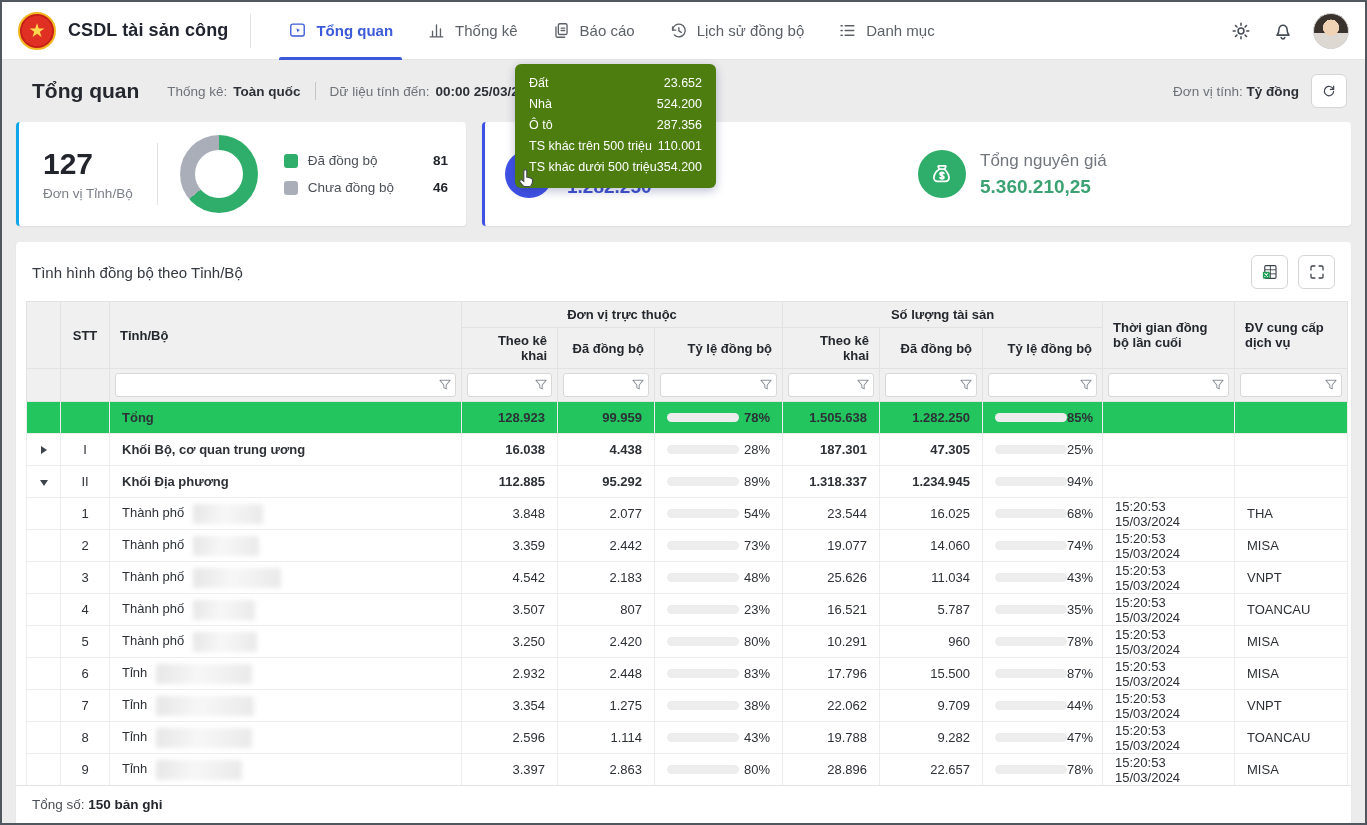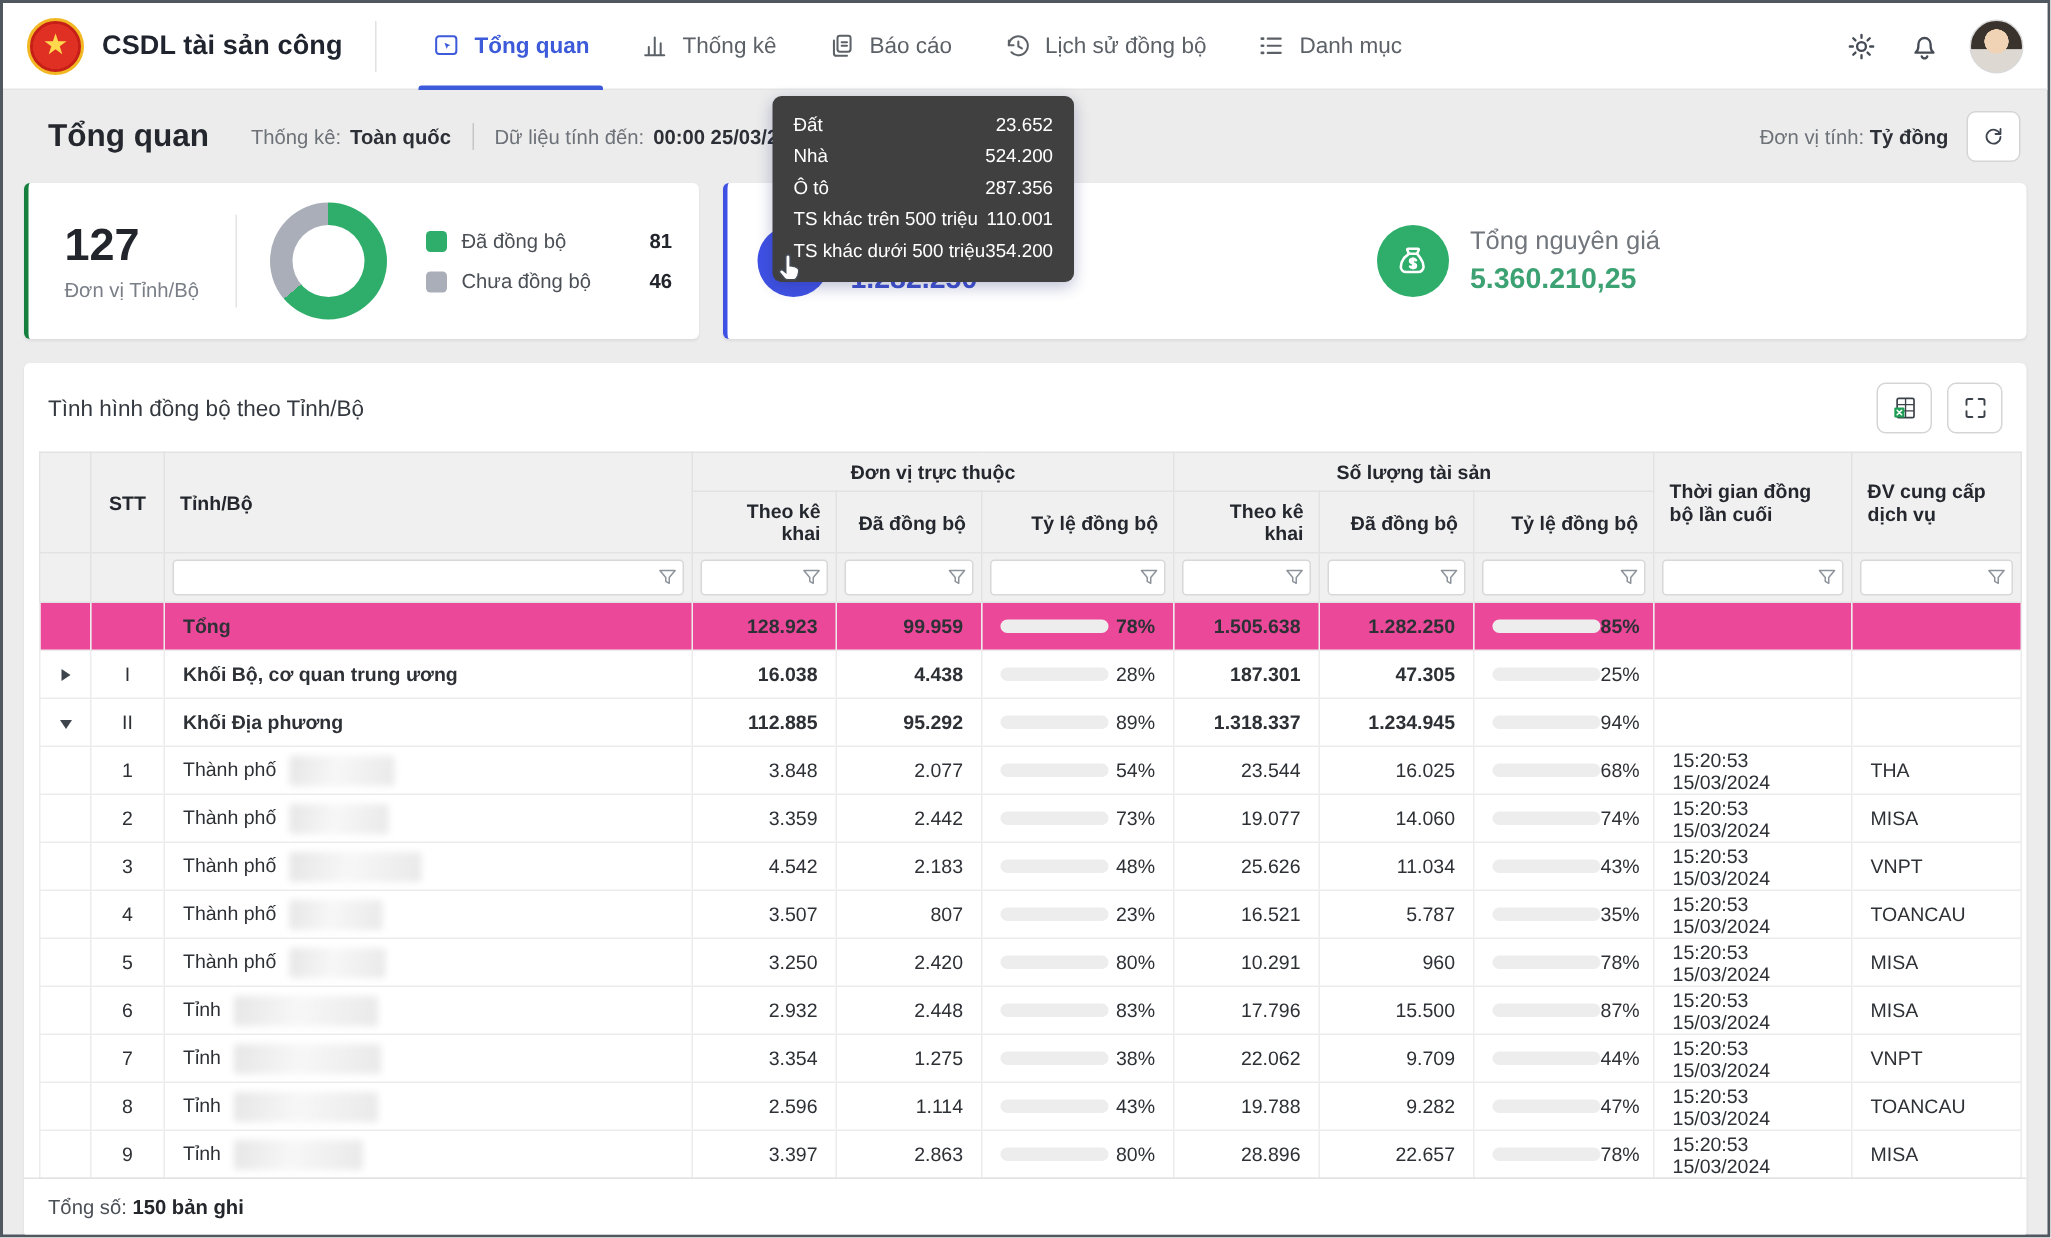--- a/index.html
+++ b/index.html
@@ -33,39 +33,39 @@
   .meta b { color:#2c3036; font-weight:700; }
   .sub-div { width:1px; height:18px; background:#c6c6c6; margin:0 14px; align-self:center; }
   .sub-right { margin-left:auto; display:flex; align-items:center; gap:12px; font-size:13.5px; color:#6d7278; }
   .sub-right b { color:#2c3036; font-weight:700; }
   .refresh-btn { width:36px; height:34px; background:#fff; border:1px solid #d5d5d5; border-radius:6px; display:flex; align-items:center; justify-content:center; cursor:pointer; color:#3e4450; }
   .refresh-btn svg { width:16px; height:16px; stroke:currentColor; fill:none; stroke-width:1.8; stroke-linecap:round; stroke-linejoin:round; }
 
   
   .stats-row { display:flex; gap:16px; padding:0 14px; height:104px; }
   .card { background:#fff; border-radius:4px; box-shadow:0 1px 2px rgba(0,0,0,.07); display:flex; align-items:center; }
-  .card-units { width:450px; border-left:3px solid #15803d; padding:0 18px 0 24px;justify-content:space-between; }
+  .card-units { width:450px; border-left:3px solid #0ea5e9; padding:0 18px 0 24px;justify-content:space-between; }
   .units-num { font-size:30px; font-weight:700; color:#22262c; line-height:1.15; }
   .units-label { font-size:13.5px; color:#7a7f87; margin-top:4px; white-space:nowrap; }
   .vdiv { width:1px; height:62px; background:#e3e3e3; margin:0 22px 0 24px; }
   .donut { width:78px; height:78px; border-radius:50%; background:conic-gradient(#2fae6b 0 63.8%, #a9aeb9 63.8% 100%); position:relative; flex:0 0 auto; }
   .donut::after { content:""; position:absolute; inset:15px; background:#fff; border-radius:50%; }
   .legend { flex:1; margin-left:26px; display:flex; flex-direction:column; gap:12px; }
   .legend-row { display:flex; align-items:center; font-size:13.5px; color:#4b5056; }
   .legend-swatch { width:14px; height:14px; border-radius:3px; margin-right:10px; flex:0 0 auto; }
   .legend-val { margin-left:auto; font-weight:700; color:#22262c; }
   .card-totals { flex:1; border-left:3px solid #3f51e5; padding:0 20px; }
   .stat-group { flex:1; display:flex; align-items:center; gap:14px; }
   .stat-ico { width:48px; height:48px; border-radius:50%; display:flex; align-items:center; justify-content:center; flex:0 0 auto; color:#fff; }
   .stat-ico svg { width:26px; height:26px; }
   .stat-label { font-size:17px; color:#71767d; margin-bottom:5px; white-space:nowrap; }
   .stat-value { font-size:19px; font-weight:700; white-space:nowrap; }
 
   
-  .tooltip { position:absolute; left:513px; top:62px; width:201px; background:#404040; border-radius:6px; padding:9px 14px 10px; z-index:40; box-shadow:0 3px 10px rgba(40,50,120,.30); }
+  .tooltip { position:absolute; left:513px; top:62px; width:201px; background:#4d7c0f; border-radius:6px; padding:9px 14px 10px; z-index:40; box-shadow:0 3px 10px rgba(40,50,120,.30); }
   .tooltip-row { display:flex; justify-content:space-between; color:#fff; font-size:12.5px; line-height:21px; }
   .cursor-hand { position:absolute; left:514px; top:165px; z-index:50; width:24px; height:24px; }
 
   
   .table-card { margin:16px 14px 0; background:#fff; border-radius:4px; box-shadow:0 1px 2px rgba(0,0,0,.07); }
   .table-title-bar { display:flex; align-items:center; padding:13px 16px 12px; }
   .table-title { font-size:15px; color:#34383f; }
   .tbl-btns { margin-left:auto; display:flex; gap:10px; }
   .icon-btn { width:37px; height:34px; background:#fff; border:1px solid #d5d5d5; border-radius:6px; display:flex; align-items:center; justify-content:center; cursor:pointer; color:#3c424a; }
   .icon-btn svg { width:18px; height:18px; }
@@ -77,21 +77,21 @@
   th.sub-num { text-align:right; }
   th.h-left { text-align:left; vertical-align:middle; }
   th.h-stt { text-align:center; vertical-align:middle; }
   tr.filter-row td { background:#f0f0f0; border:1px solid #e2e2e2; padding:4px 5px; height:30px; }
   .filter-box { position:relative; height:24px; background:#fff; border:1px solid #d8d8d8; border-radius:3px; display:flex; align-items:center; }
   .filter-box input { border:none; outline:none; background:transparent; width:100%; height:100%; padding:0 20px 0 6px; font-size:12px; font-family:inherit; }
   .funnel { position:absolute; right:3px; top:4px; width:14px; height:14px; color:#8d939a; }
   tbody td { border:1px solid #ececec; border-top:1px solid #e9e9e9; height:32px; padding:0 12px; vertical-align:middle; }
   td.num { text-align:right; }
   td.c { text-align:center; }
-  tr.row-total td { background:#ec4899; font-weight:700; }
+  tr.row-total td { background:#22c55e; font-weight:700; }
   tr.row-group td.name-cell, tr.row-group td.num { font-weight:700; }
   .rate-wrap { display:flex; align-items:center; height:100%; }
   .bar { flex:0 0 72px; height:9px; border-radius:5px; background:#ededed; overflow:hidden; }
   .bar-fill { height:100%; border-radius:5px; }
   .pct { margin-left:auto; }
   .tri-right { display:inline-block; width:0; height:0; border-top:4px solid transparent; border-bottom:4px solid transparent; border-left:6px solid #3e444c; }
   .tri-down { display:inline-block; width:0; height:0; border-left:4px solid transparent; border-right:4px solid transparent; border-top:6px solid #3e444c; }
   .redact { display:inline-block; height:20px; vertical-align:middle; border-radius:2px; margin-left:5px;
             background:linear-gradient(100deg,#e6e6e6 0%,#f7f7f7 45%,#e9e9e9 100%); filter:blur(2.5px); }
   .tbl-footer { border-top:1px solid #e2e2e2; padding:11px 16px 13px; font-size:13.5px; color:#4b5056; margin-top:-1px; }

